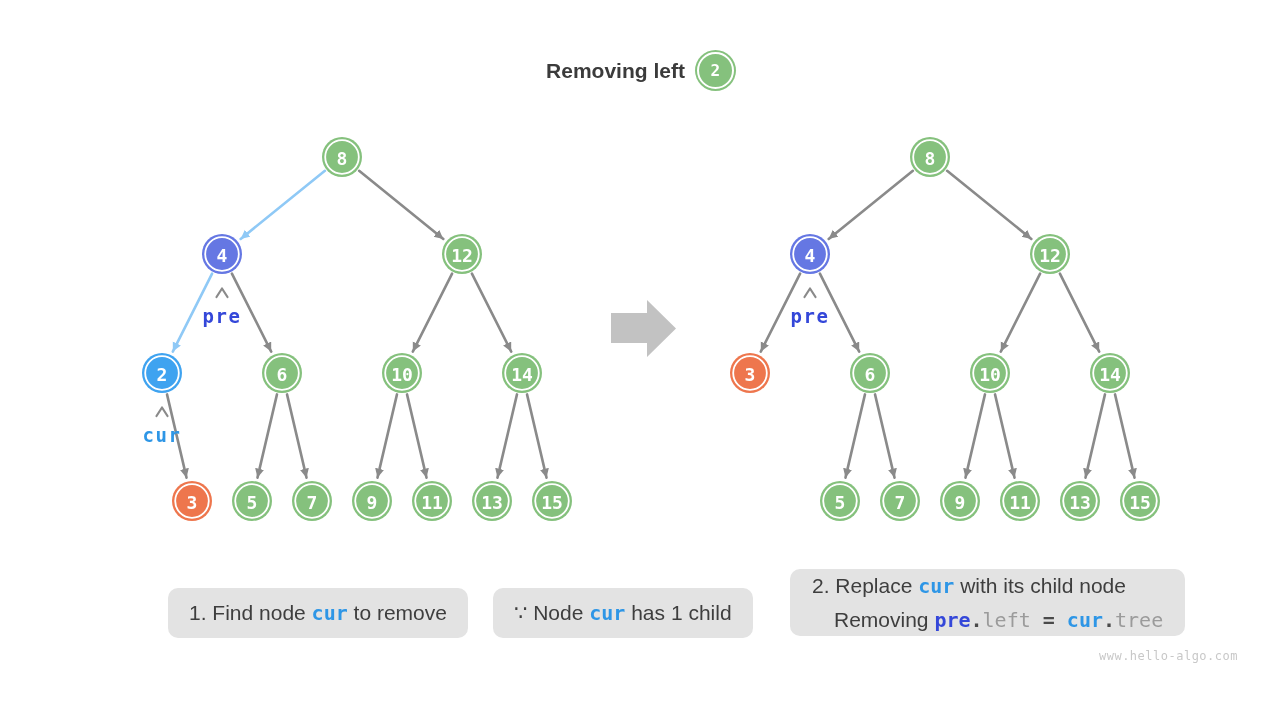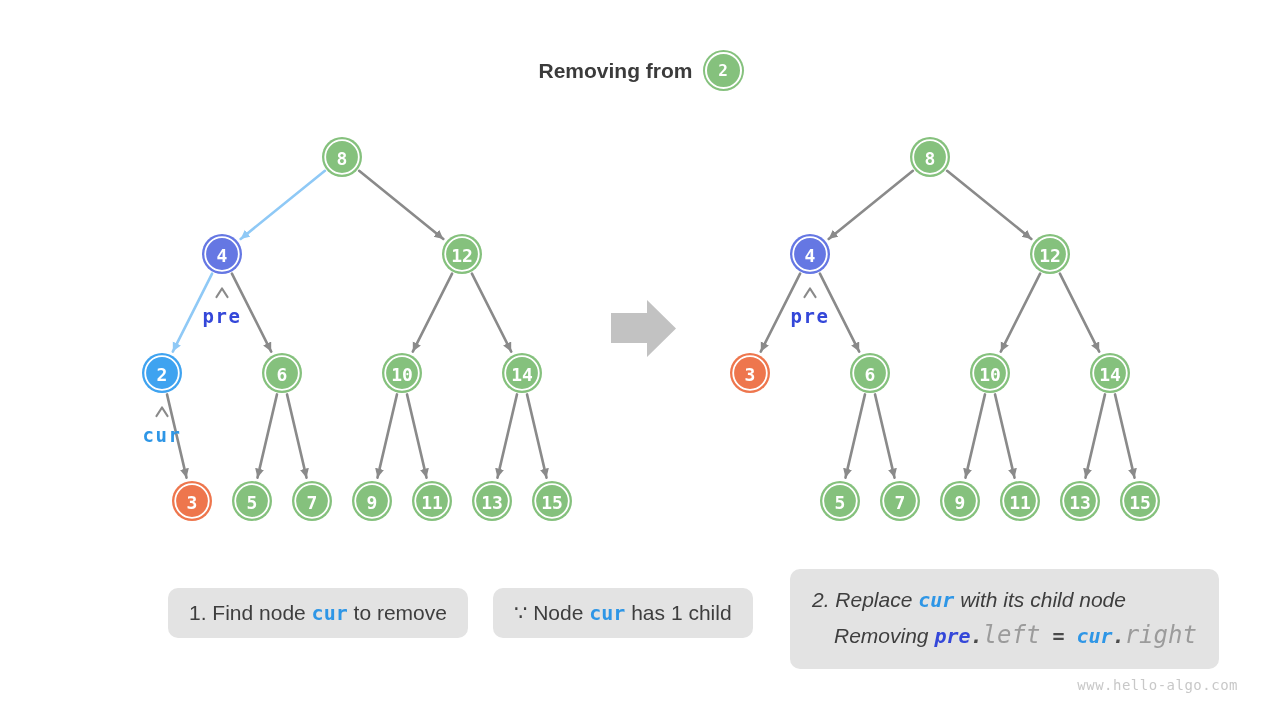--- a/index.html
+++ b/index.html
@@ -24,31 +24,31 @@
   }
 
   
   .caption{
     position:absolute;background:var(--caption-bg);border-radius:10px;
     padding:8px 21px;font-size:21px;color:var(--caption-text);line-height:1.58;
     white-space:nowrap;
   }
   #caption-1{left:120px;top:588px;margin-left:48px;}
   #caption-2{left:493px;top:588px;}
-  #caption-3{left:790px;top:569px;padding:14px 22px;font-style:italic;}
+  #caption-3{left:790px;top:569px;padding:0 22px;}
   #caption-3 .caption-line:nth-child(2){margin-left:22px;}
   .caption .seg-cur{font-family:"DejaVu Sans Mono",monospace;font-weight:700;color:var(--pointer-cur);font-size:20px;}
   .caption .seg-pre{font-family:"DejaVu Sans Mono",monospace;font-weight:700;color:var(--pointer-pre);font-size:20px;}
-  .caption .seg-gray{font-family:"DejaVu Sans Mono",monospace;color:var(--code-gray);font-size:24px;}
+  .caption .seg-gray{font-family:"DejaVu Sans Mono",monospace;color:var(--code-gray);font-size:20px;}
   .caption .seg-op{font-family:"DejaVu Sans Mono",monospace;font-weight:700;color:var(--code-op);font-size:20px;}
 
   
   #watermark{
-    position:absolute;right:42px;top:677px;
-    font-family:"DejaVu Sans Mono",monospace;font-size:14px;
+    position:absolute;right:42px;top:649px;
+    font-family:"DejaVu Sans Mono",monospace;font-size:12px;
     color:var(--watermark);letter-spacing:0.5px;
   }
 </style>
 </head>
 <body>
 
 <svg id="graph-layer" viewBox="0 0 1280 720">
     <defs>
       <marker id="arrow-gray" markerUnits="userSpaceOnUse" markerWidth="12" markerHeight="12" refX="9" refY="4.5" orient="auto">
         <path d="M0,0 L9,4.5 L0,9 Z" fill="#8A8A8A"></path>
@@ -230,30 +230,30 @@
       </g>
       <g>
         <path d="M 804.5 297 L 810 288.5 L 815.5 297" fill="none" stroke="#8A8A8A" stroke-width="2.2" stroke-linecap="round" stroke-linejoin="round"></path>
         <text x="810" y="316" text-anchor="middle" dominant-baseline="central" fill="#3447D9" font-family="&quot;DejaVu Sans Mono&quot;, monospace" font-size="19px" font-weight="700" letter-spacing="1.5">pre</text>
       </g>
     </g>
     <polygon points="611,313 647,313 647,300 676,328.5 647,357 647,343 611,343" fill="#C2C2C2"></polygon>
   </svg>
 
 <div id="title-row">
-  <span>Removing from</span>
+  <span>Removing left</span>
   <span id="title-node">
     <span>2</span>
   </span>
 </div>
 
 <div class="caption" id="caption-1">
     <div class="caption-line"><span>1. Find node </span><span class="seg-cur">cur</span><span> to remove</span></div>
   </div>
 <div class="caption" id="caption-2">
     <div class="caption-line"><span>∵ Node </span><span class="seg-cur">cur</span><span> has 1 child</span></div>
   </div>
 <div class="caption" id="caption-3">
     <div class="caption-line"><span>2. Replace </span><span class="seg-cur">cur</span><span> with its child node</span></div>
-    <div class="caption-line"><span>Removing </span><span class="seg-pre">pre</span><span class="seg-op">.</span><span class="seg-gray">left</span><span class="seg-op"> = </span><span class="seg-cur">cur</span><span class="seg-op">.</span><span class="seg-gray">right</span></div>
+    <div class="caption-line"><span>Removing </span><span class="seg-pre">pre</span><span class="seg-op">.</span><span class="seg-gray">left</span><span class="seg-op"> = </span><span class="seg-cur">cur</span><span class="seg-op">.</span><span class="seg-gray">tree</span></div>
   </div>
 
 <div id="watermark">www.hello-algo.com</div>
 
 </body></html>

